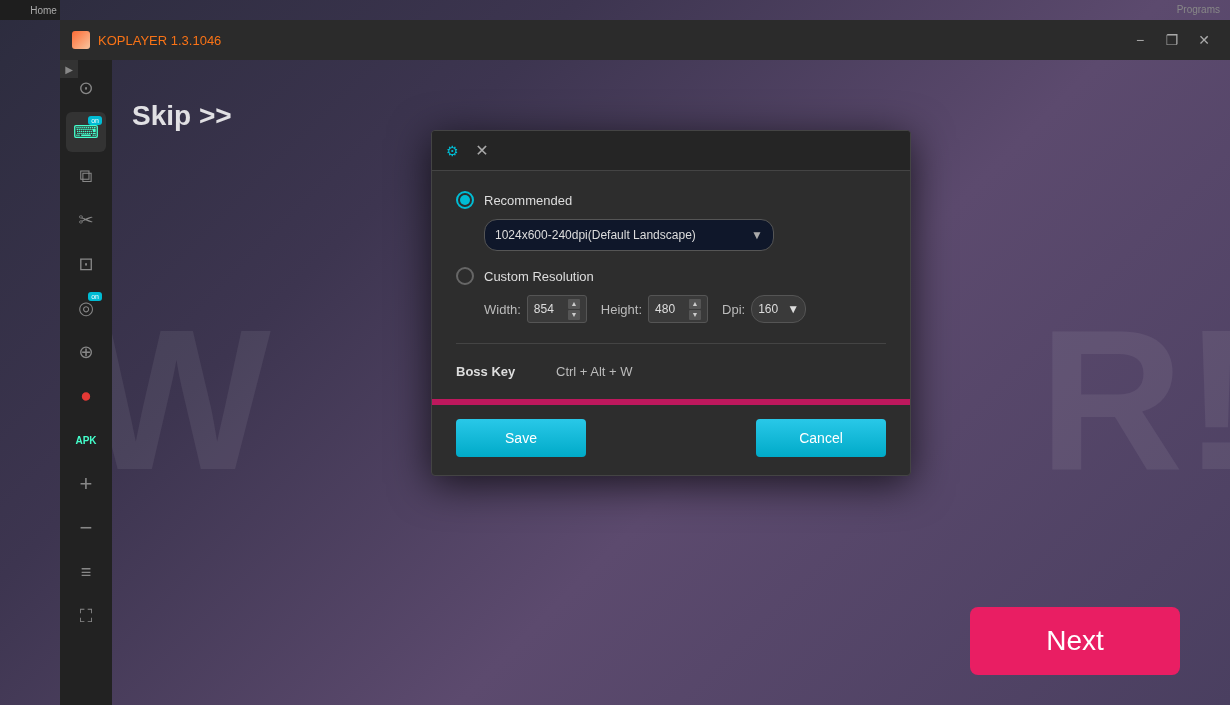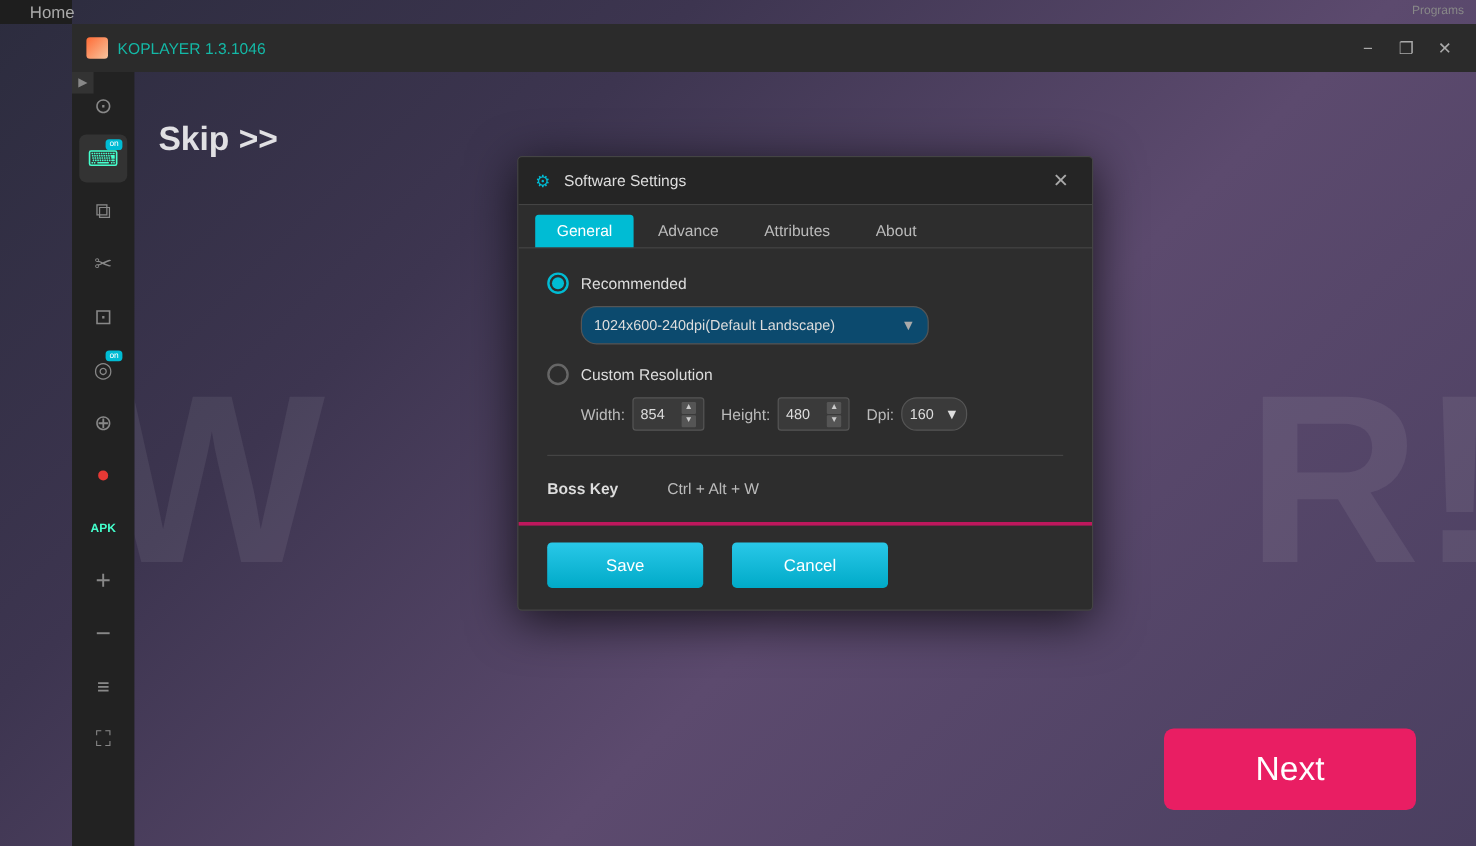--- a/index.html
+++ b/index.html
@@ -33,21 +33,21 @@
     }
     .title-bar-icon {
       width: 18px; height: 18px;
       background: linear-gradient(135deg, #ff6b35, #f7c59f);
       border-radius: 3px;
       margin-right: 8px;
       flex-shrink: 0;
     }
     .title-bar-text {
       font-size: 13px;
-      color: #14b8a6;
+      color: #f97316;
       flex: 1;
     }
     .title-bar-controls {
       display: flex;
       gap: 4px;
     }
     .tb-btn {
       width: 28px; height: 28px;
       background: transparent;
       border: none;
@@ -242,21 +242,21 @@
     }
 
     
     .dropdown-row {
       margin-left: 28px;
       margin-bottom: 16px;
     }
     .dropdown {
       width: 290px;
       height: 32px;
-      background: #0c4a6e;
+      background: #0f172a;
       border: 1px solid #555;
       border-radius: 13px;
       color: #ddd;
       font-size: 12px;
       padding: 0 10px;
       cursor: pointer;
       display: flex;
       align-items: center;
       justify-content: space-between;
     }
@@ -347,23 +347,23 @@
     }
     .boss-key-value {
       font-size: 13px;
       color: #bbb;
     }
 
     
     .dialog-footer {
       padding: 14px 24px 18px;
       display: flex;
-      justify-content: flex-start;
+      justify-content: space-between;
       gap: 24px;
-      border-top: 3px solid #be185d;
+      border-top: 6px solid #be185d;
     }
     .btn-save {
       width: 130px; height: 38px;
       background: linear-gradient(180deg, #29c8e8 0%, #00aac8 100%);
       border: none;
       border-radius: 4px;
       color: #fff;
       font-size: 14px;
       cursor: pointer;
       font-weight: 500;
@@ -399,21 +399,21 @@
       position: absolute;
       top: 0; left: 0;
       width: 60px; height: 20px;
       background: #1e1e1e;
       display: flex;
       align-items: center;
       justify-content: center;
       z-index: 11;
     }
     .top-home {
-      font-size: 14px;
+      font-size: 10px;
       color: #aaa;
       margin-left: 27px;
     }
     .expand-btn {
       position: absolute;
       top: 60px; left: 60px;
       width: 18px; height: 18px;
       background: #333;
       z-index: 6;
       display: flex; align-items: center; justify-content: center;
@@ -505,30 +505,23 @@
   <div class="skip-btn">Skip &gt;&gt;</div>
 
   <div class="bg-text-w">W</div>
   <div class="bg-text-r">R!</div>
 
   <div class="modal-overlay">
     <div class="dialog">
 
       <div class="dialog-header">
         <span class="dialog-header-icon">⚙</span>
-        <span class="dialog-title">Software Settings</span>
         <div class="dialog-close">✕</div>
       </div>
 
-      <div class="tabs">
-        <button class="tab active">General</button>
-        <button class="tab">Advance</button>
-        <button class="tab">Attributes</button>
-        <button class="tab">About</button>
-      </div>
 
       <div class="dialog-body">
 
         <div class="radio-row">
           <div class="radio-circle selected"></div>
           <span class="radio-label">Recommended</span>
         </div>
 
         <div class="dropdown-row">
           <div class="dropdown">

